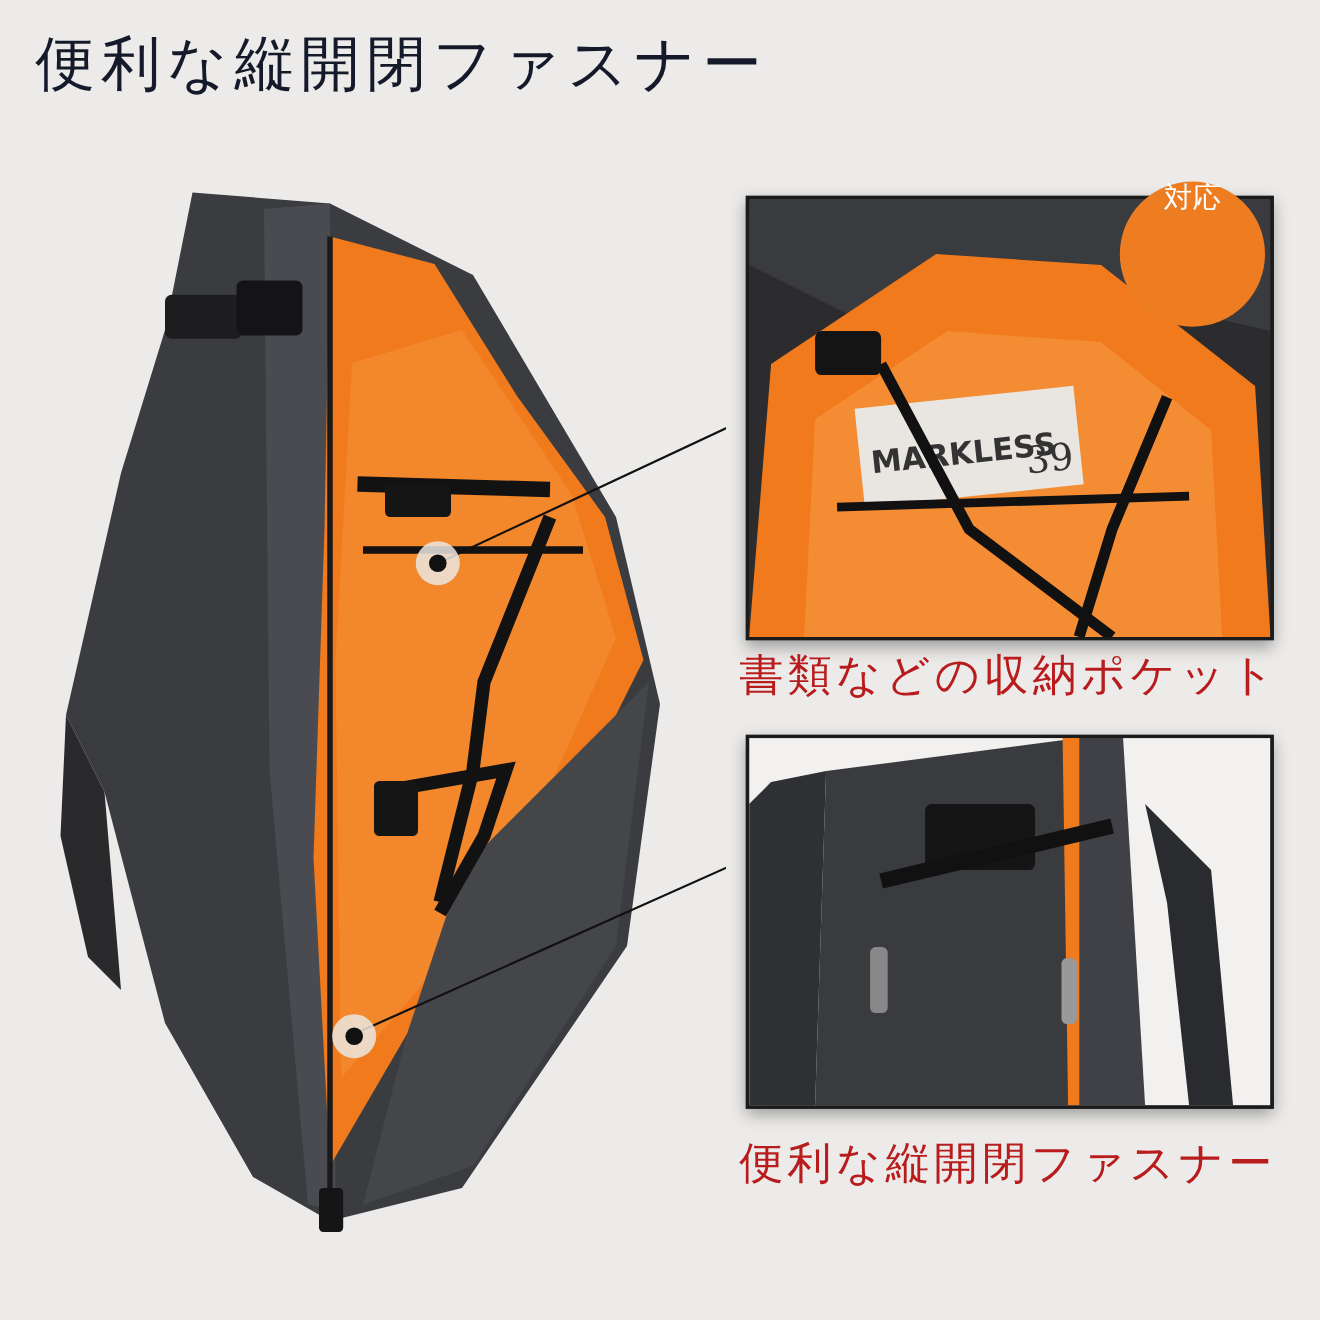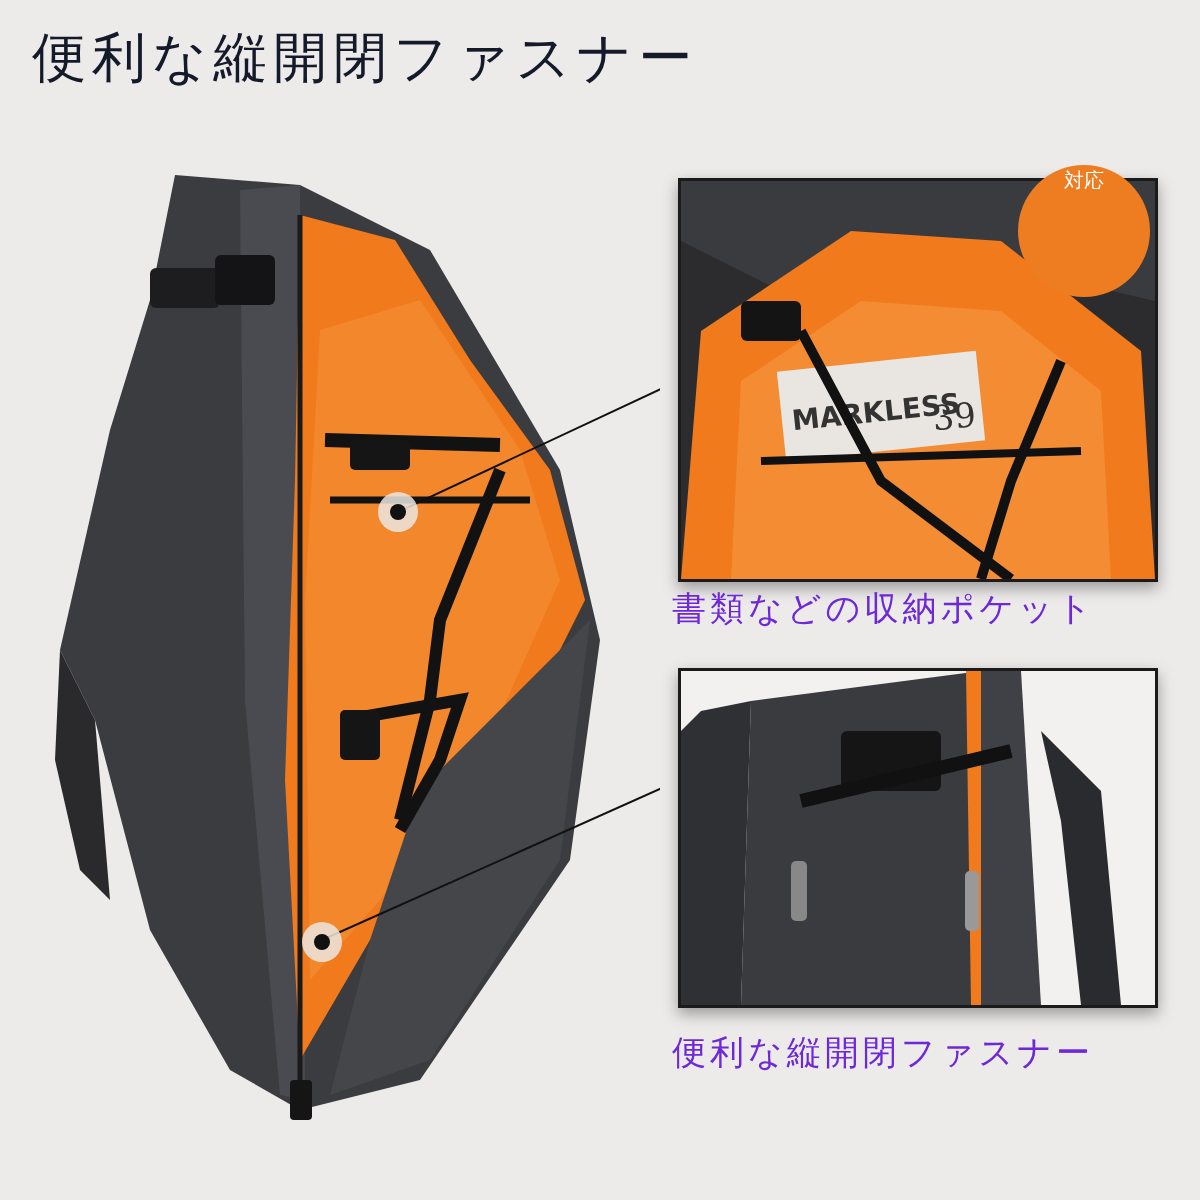--- a/index.html
+++ b/index.html
@@ -4,28 +4,28 @@
 <style>
   html, body { margin:0; padding:0; }
   body { width:1200px; height:1200px; background:#ecebea; position:relative; overflow:hidden;
          font-family:"DejaVu Serif", serif; }
   .title { position:absolute; left:32px; top:22px; font-size:54px; color:#151a2a; letter-spacing:6px;
            font-family:"DejaVu Serif", serif; white-space:nowrap; }
   .bag { position:absolute; left:0; top:0; width:660px; height:1200px; }
   .photo { position:absolute; border:3px solid #1b1b1b; box-shadow:0 6px 14px rgba(0,0,0,0.35); overflow:hidden; }
   .photo1 { left:678px; top:178px; width:474px; height:398px; background:#2d2d2f; }
   .photo2 { left:678px; top:668px; width:474px; height:334px; background:#3a3a3c; }
-  .caption { position:absolute; font-size:34px; color:#6d28d9; letter-spacing:4px; white-space:nowrap;
+  .caption { position:absolute; font-size:40px; color:#b91c1c; letter-spacing:4px; white-space:nowrap;
              font-family:"DejaVu Serif", serif; }
   .cap1 { left:672px; top:586px; }
   .cap2 { left:672px; top:1030px; }
   .badge { position:absolute; left:1018px; top:165px; width:132px; height:132px; border-radius:50%;
            background:#ee7d22; color:#fff; text-align:center; font-family:"DejaVu Sans", sans-serif; }
   .badge .big { display:block; font-size:56px; line-height:56px; margin-top:14px; font-weight:400; }
-  .badge .small { display:block; font-size:20px; line-height:30px; }
+  .badge .small { display:block; font-size:26px; line-height:30px; }
   .marker { position:absolute; width:40px; height:40px; border-radius:50%; background:rgba(235,230,226,0.85); }
   .marker::after { content:""; position:absolute; left:12px; top:12px; width:16px; height:16px; border-radius:50%; background:#111; }
   svg { position:absolute; left:0; top:0; }
 </style>
 </head>
 <body>
 
 <div class="title">便利な縦開閉ファスナー</div>
 
 <svg class="bag" width="660" height="1200" viewBox="0 0 660 1200">

